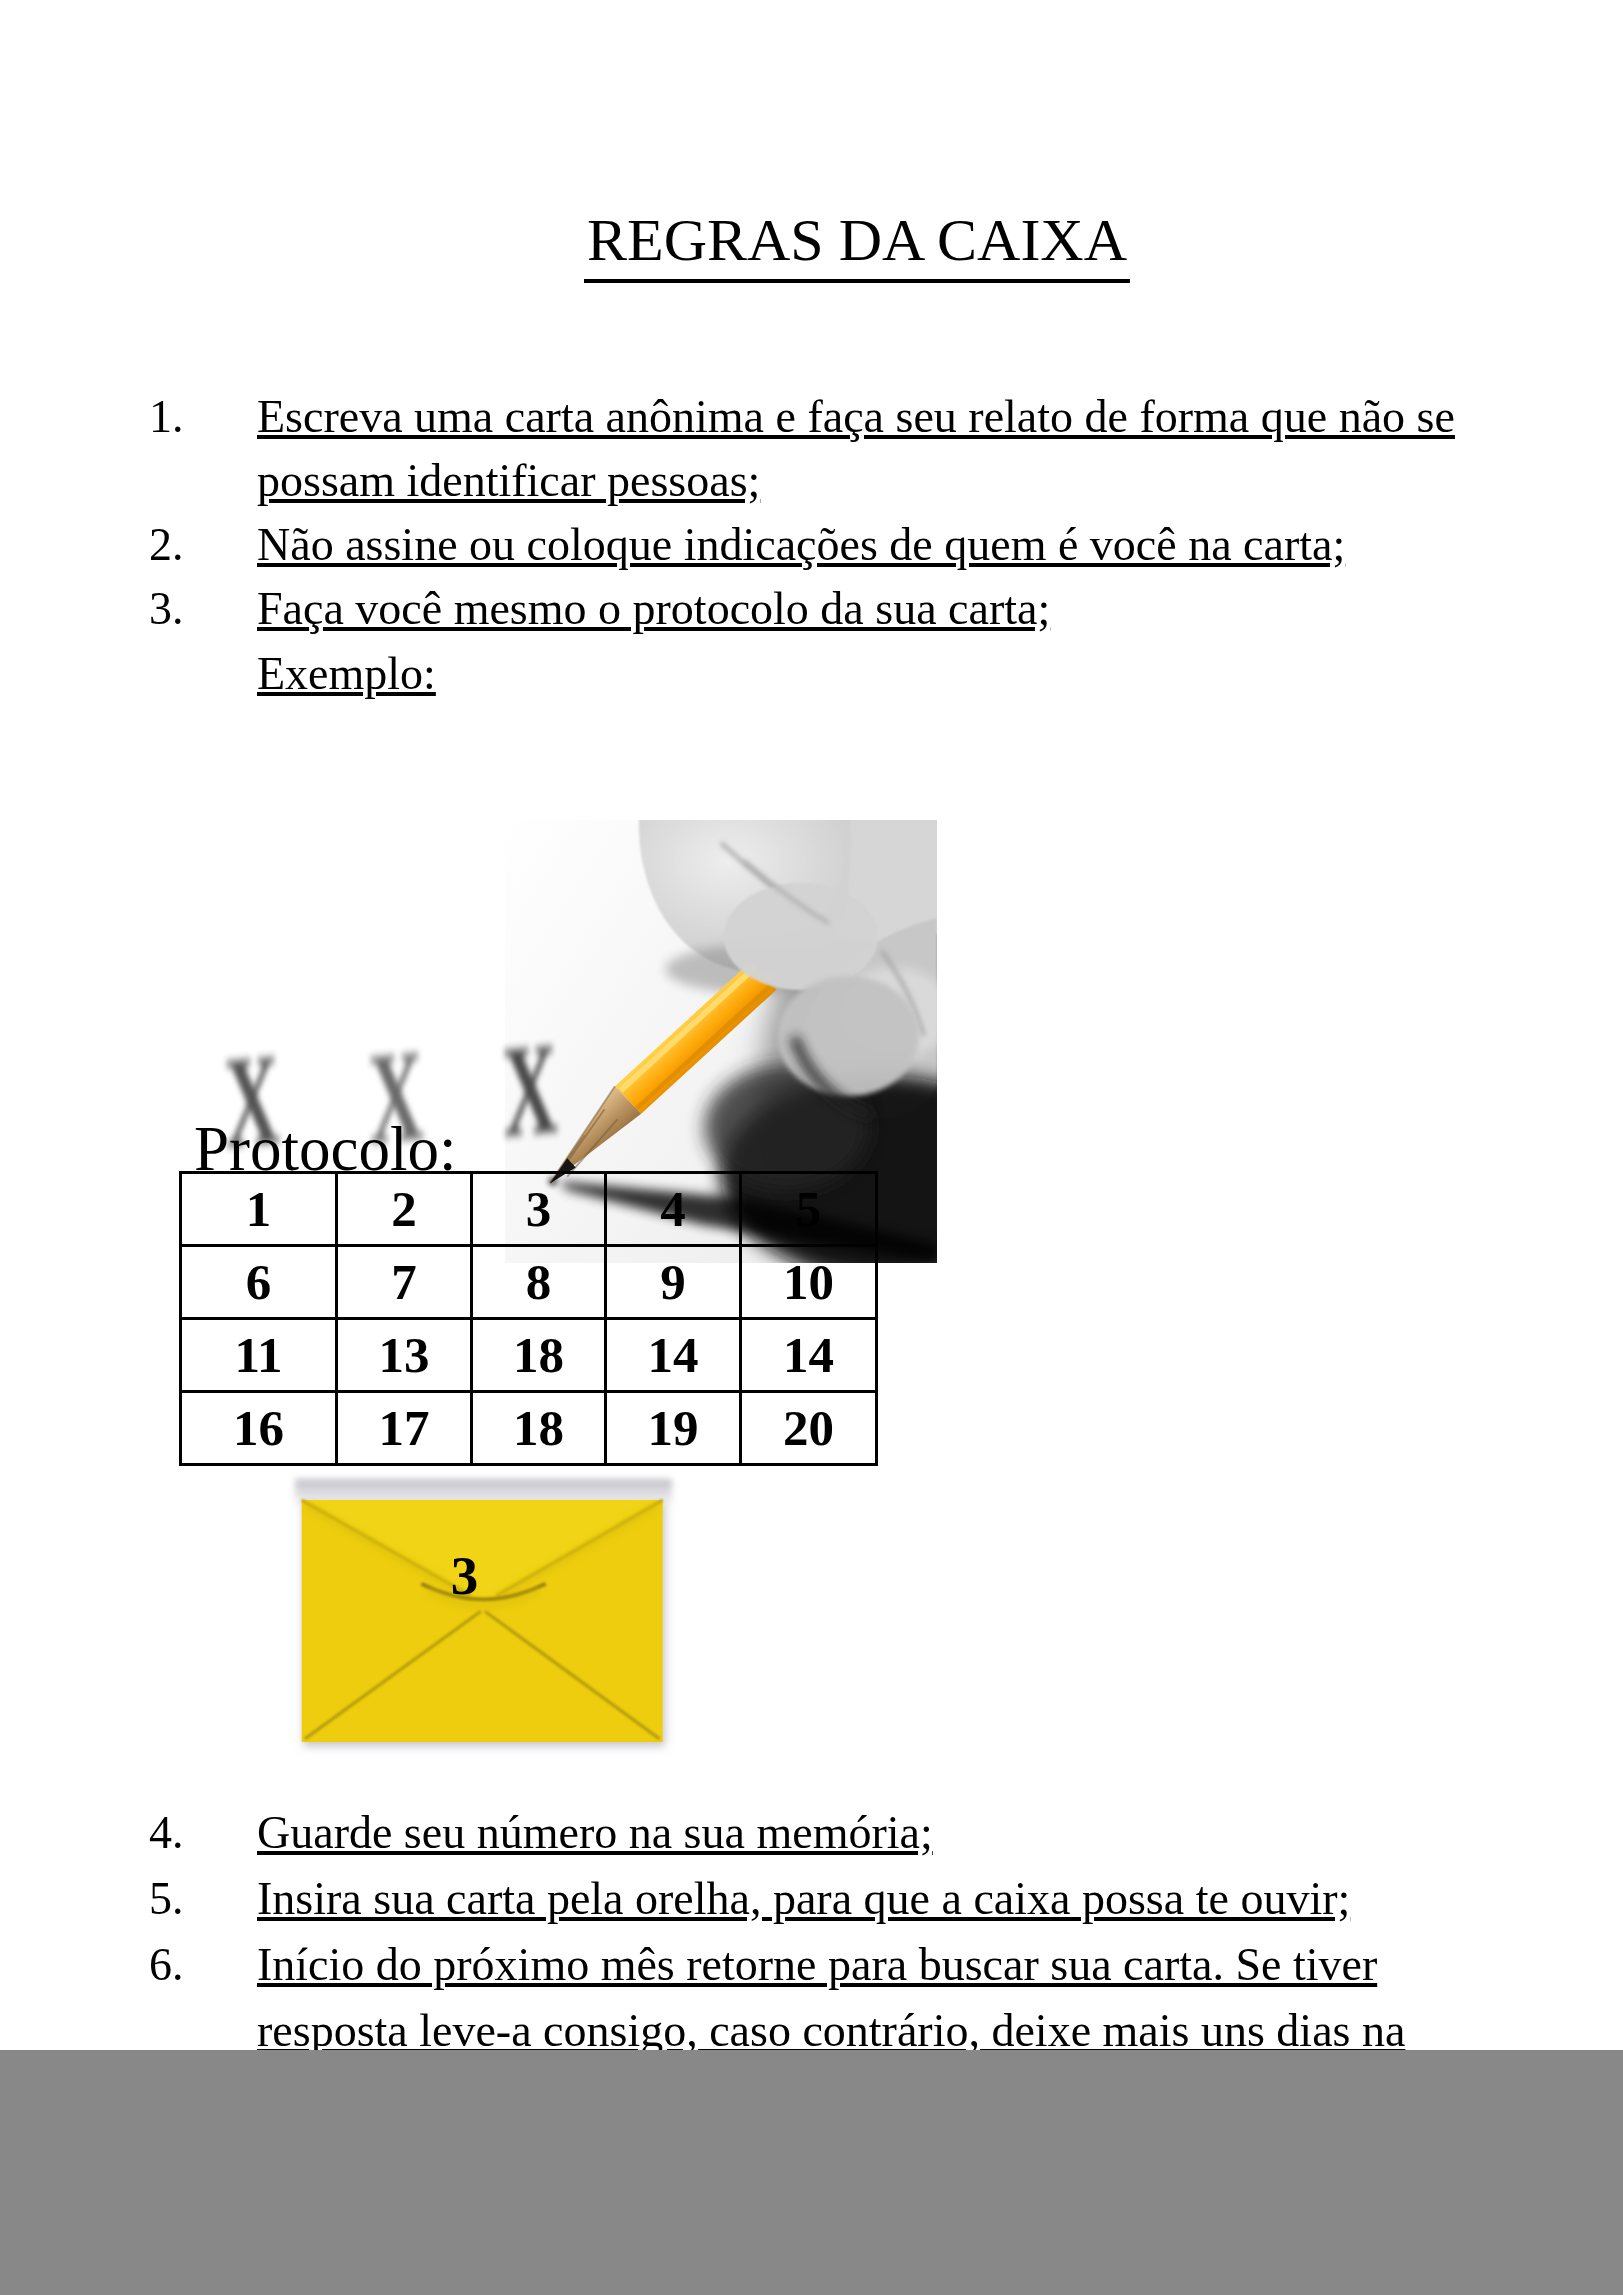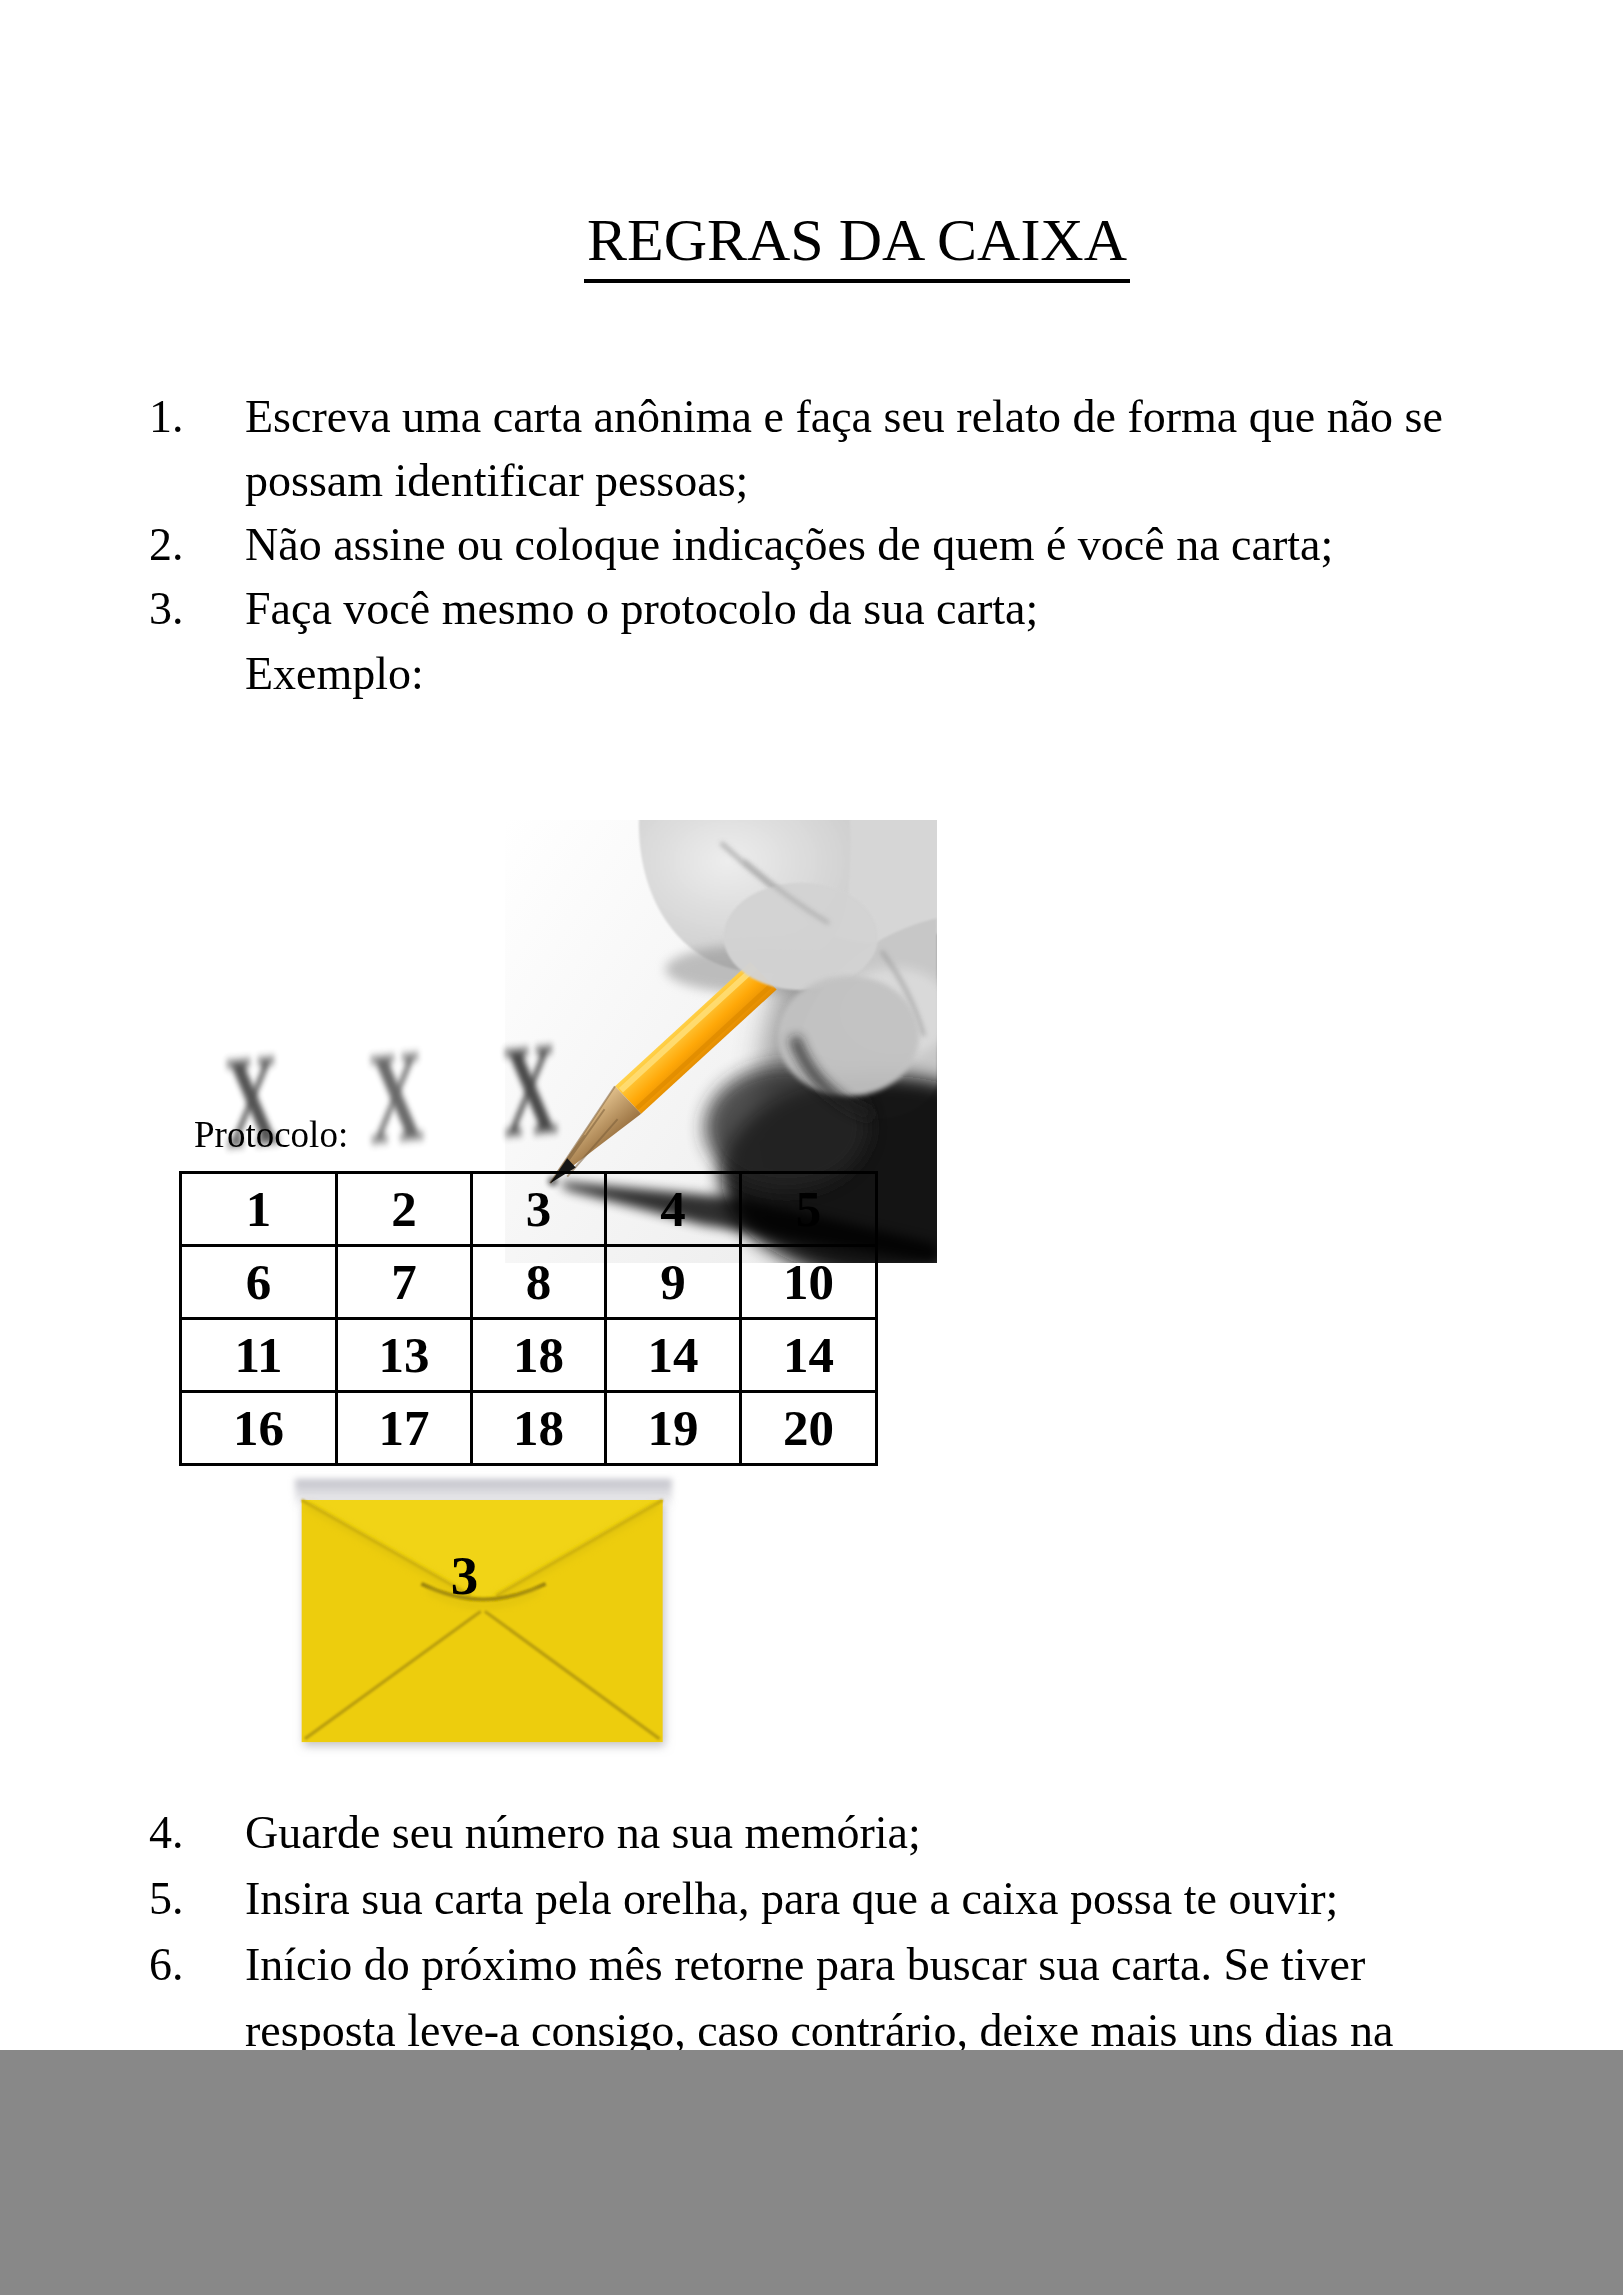--- a/index.html
+++ b/index.html
@@ -25,25 +25,25 @@
     padding:0 2.6px 3.9px 2.6px;
   }
   .line{
     position:absolute;
     left:0;top:0;width:1623px;
     font-size:46px;
     line-height:normal;
     white-space:nowrap;
   }
   .line .num{position:absolute;left:149px;}
-  .line .txt{position:absolute;left:245px;}
+  .line .txt{position:absolute;left:257px;text-decoration:underline;}
   .protocolo{
     position:absolute;
     left:194px;top:1113px;
-    font-size:37px;line-height:normal;white-space:nowrap;
+    font-size:63px;line-height:normal;white-space:nowrap;
   }
   .x-mark{
     position:absolute;
     font-size:98px;
     font-weight:bold;
     color:#222;
     transform:translate(-50%,-54%) scale(0.78,1.32) rotate(-3deg);
     filter:blur(3.3px);
     opacity:.78;
     line-height:1;

